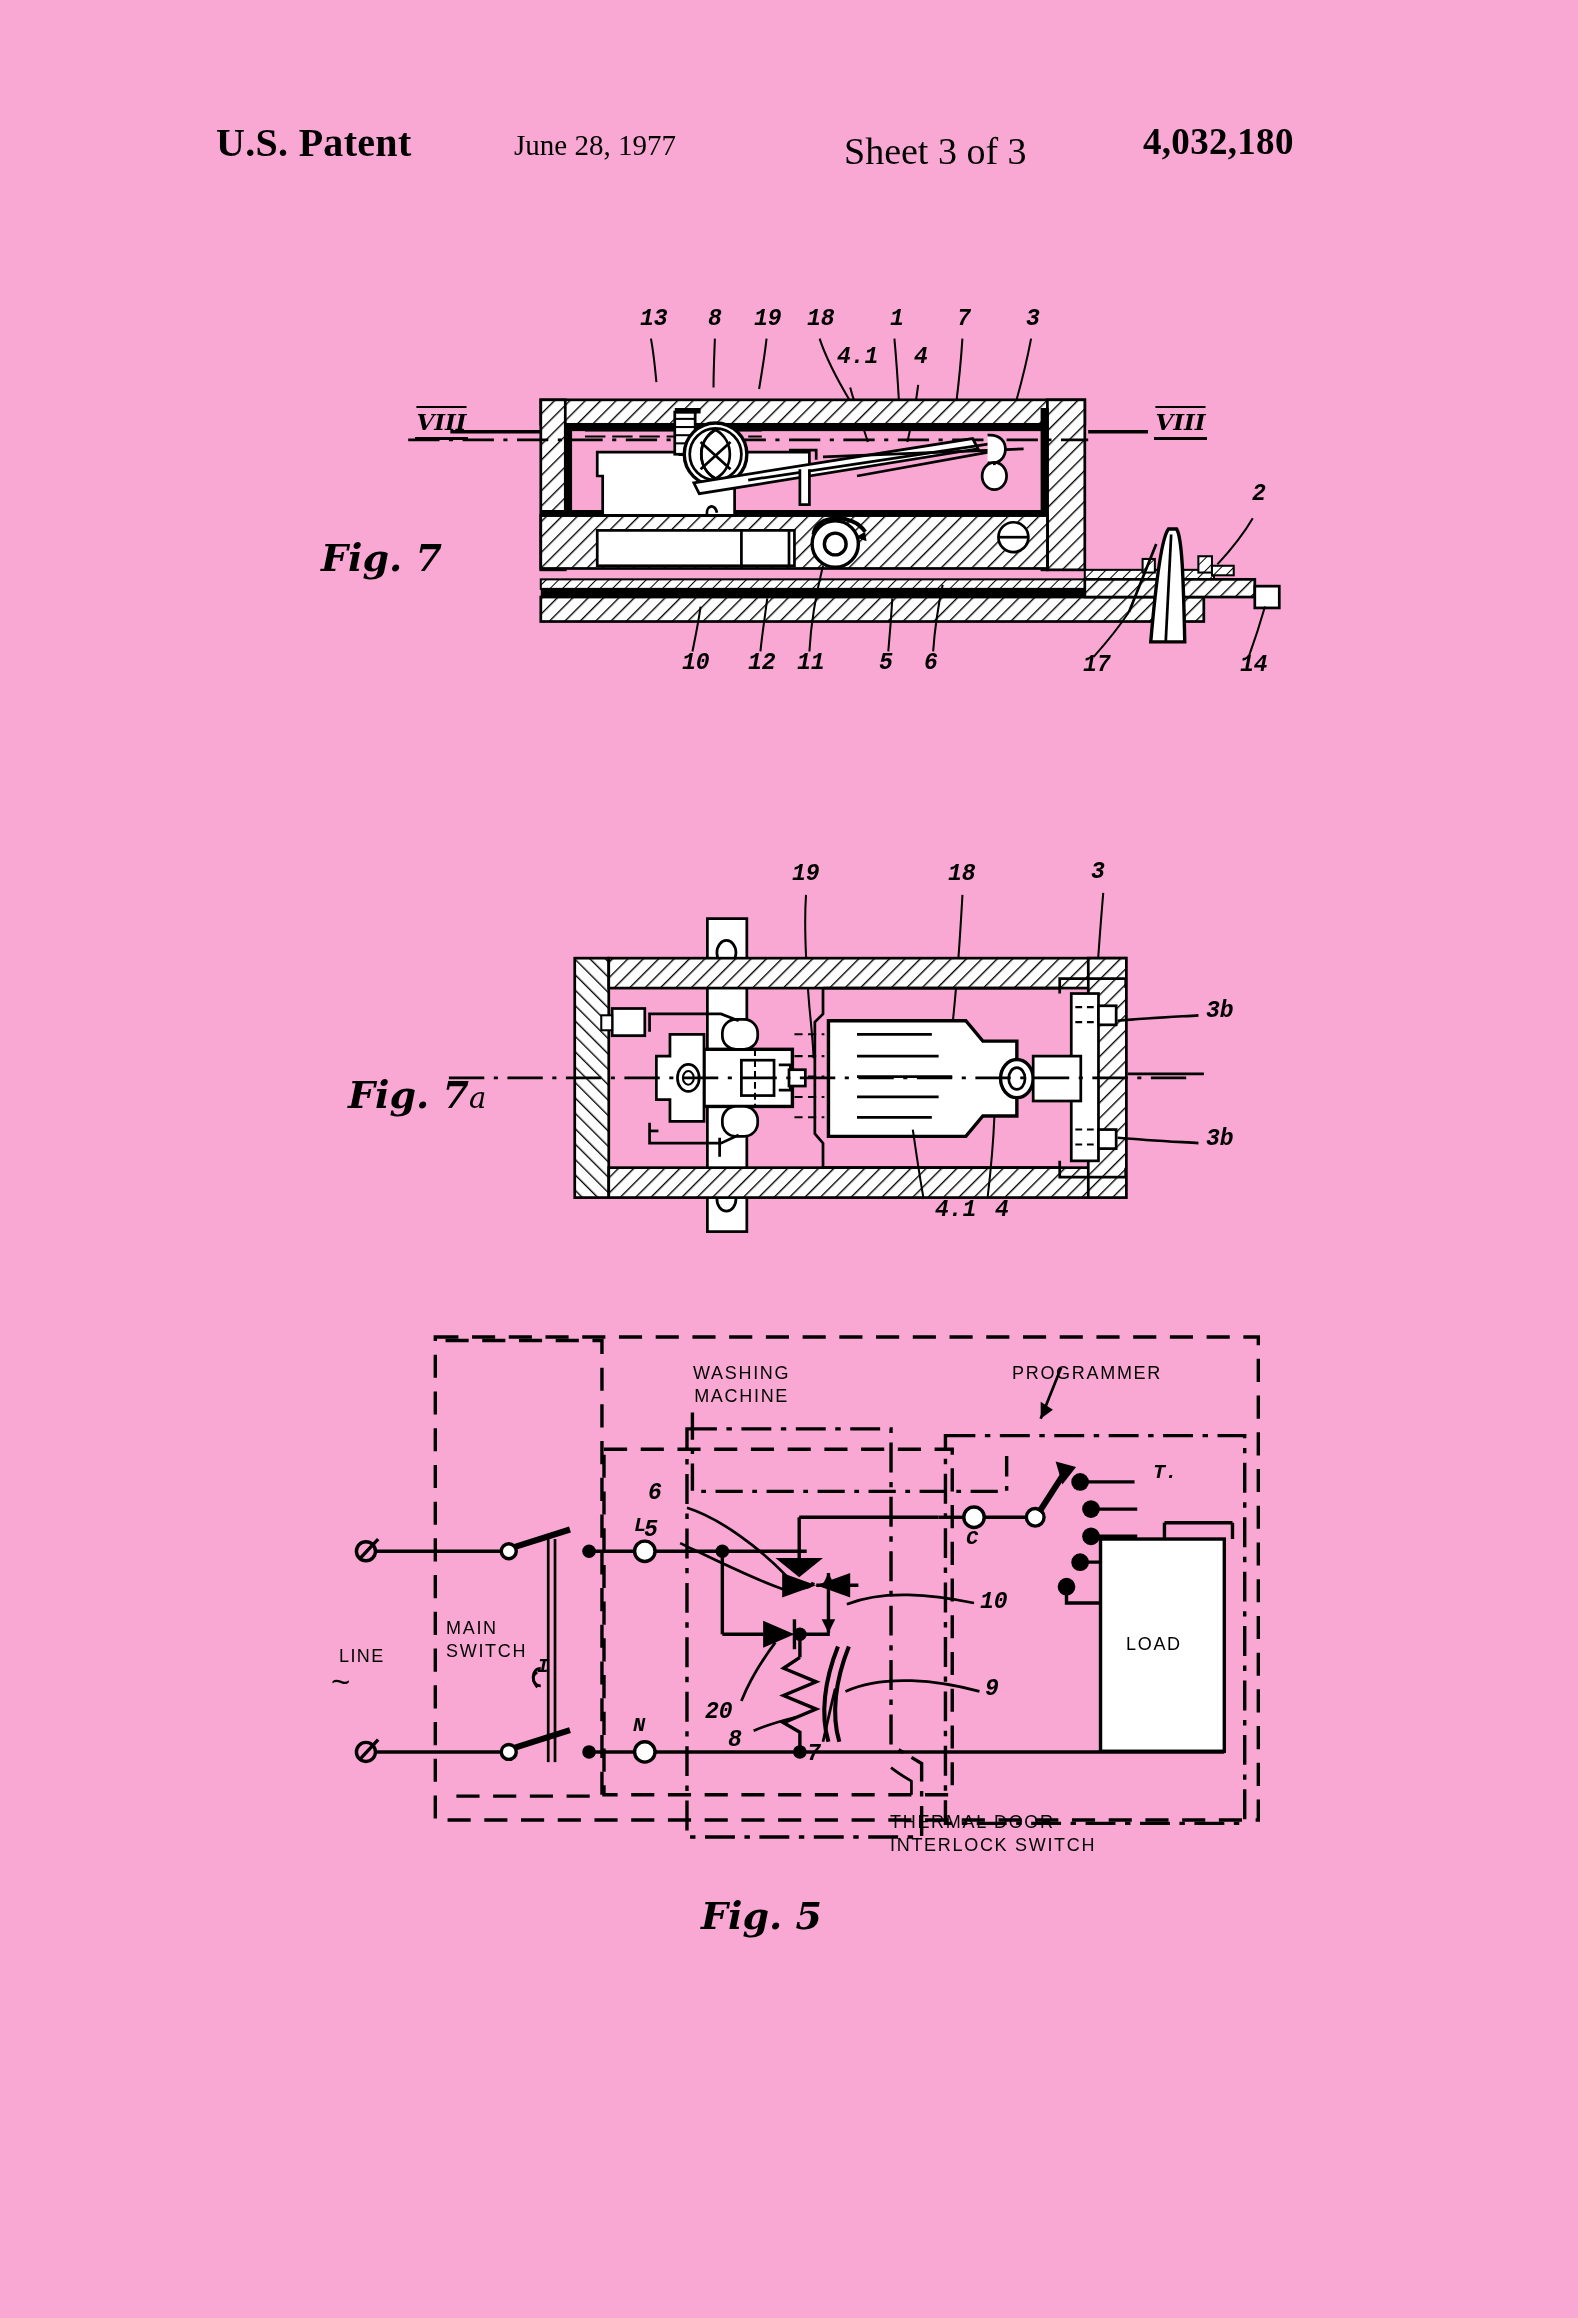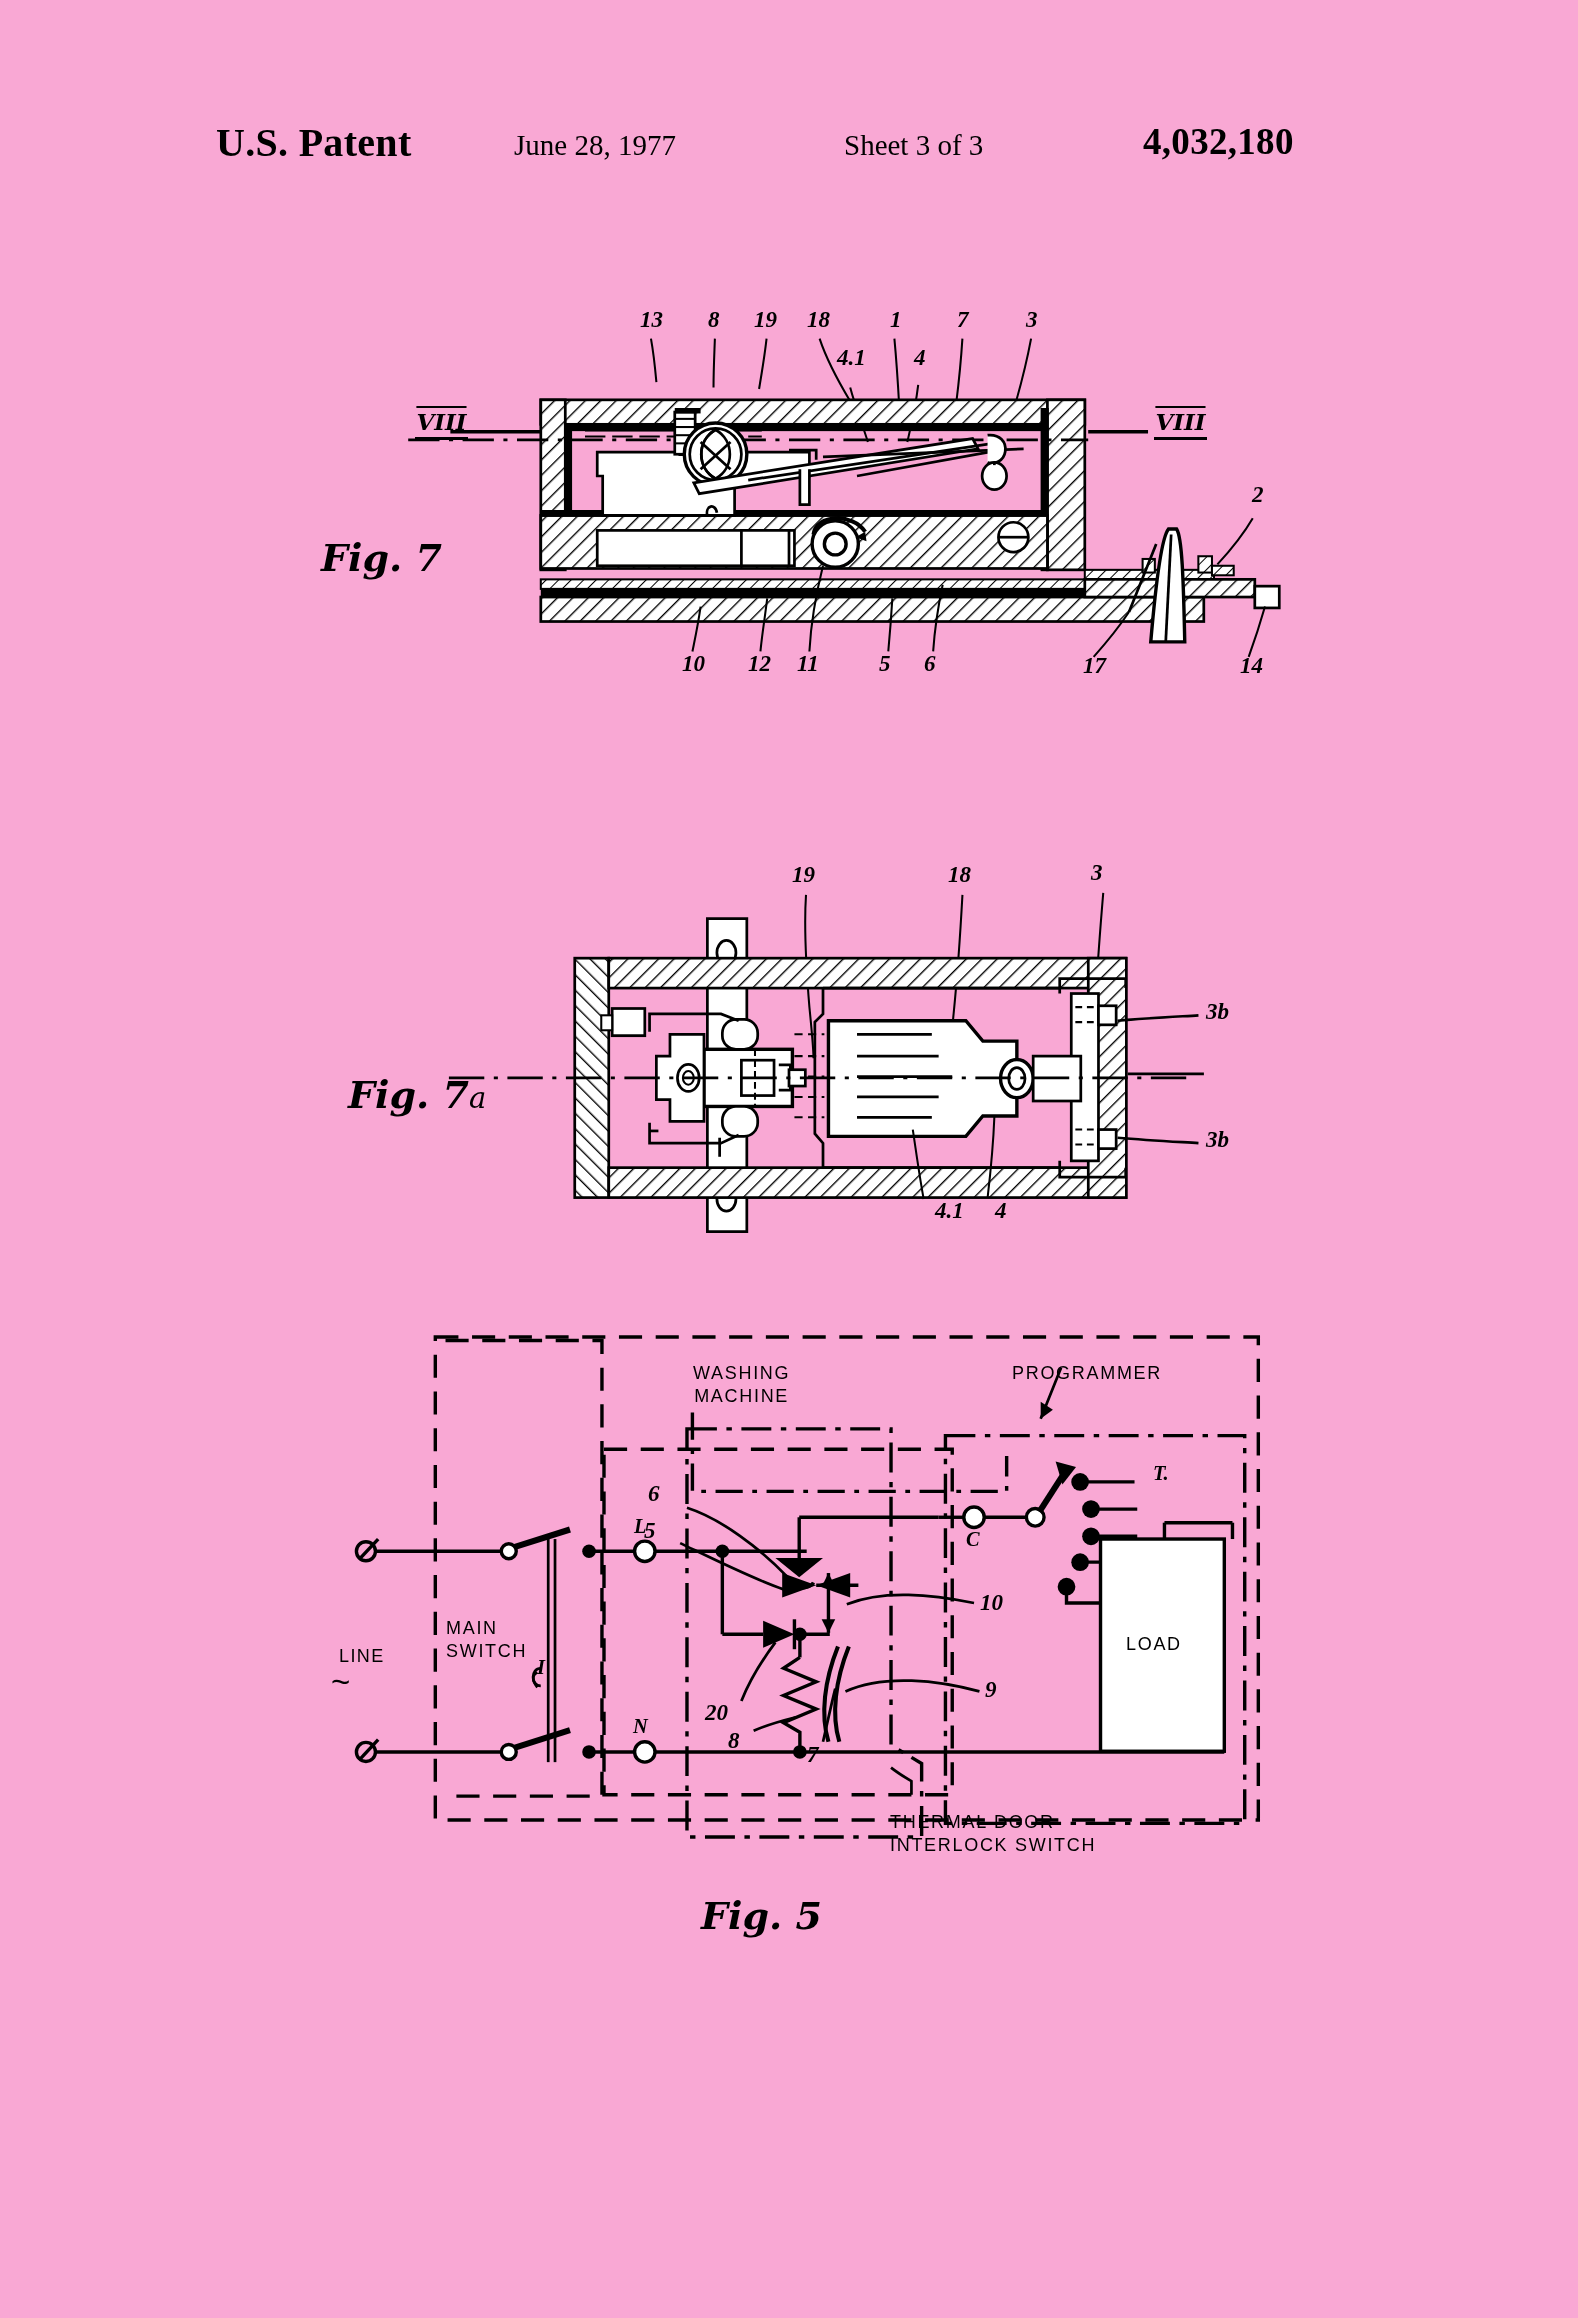--- a/index.html
+++ b/index.html
@@ -45,21 +45,21 @@
     top: 9.5px;
     font-family: "Liberation Serif", serif;
     font-size: 29px;
     white-space: nowrap;
   }
   .hdr-sheet {
     position: absolute;
     left: 844px;
     top: 9.5px;
     font-family: "Liberation Serif", serif;
-    font-size: 29px;
+    font-size: 38px;
     white-space: nowrap;
   }
   .hdr-num {
     position: absolute;
     left: 1143px;
     top: 1.4px;
     font-family: "Liberation Serif", serif;
     font-weight: 700;
     font-size: 37px;
     letter-spacing: 0.3px;
@@ -77,21 +77,21 @@
   }
   .figcap .sub {
     font-size: 29px;
     font-style: italic;
     font-weight: 400;
   }
 
   
   .ref {
     position: absolute;
-    font-family: Liberation Serif, serif;
+    font-family: Liberation Mono, monospace;
     font-style: italic;
     font-size: 23px;
     font-weight: 600;
     white-space: nowrap;
     line-height: 1;
   }
   .ref.small { font-size: 20.4px; }
 
   
   .bl {

